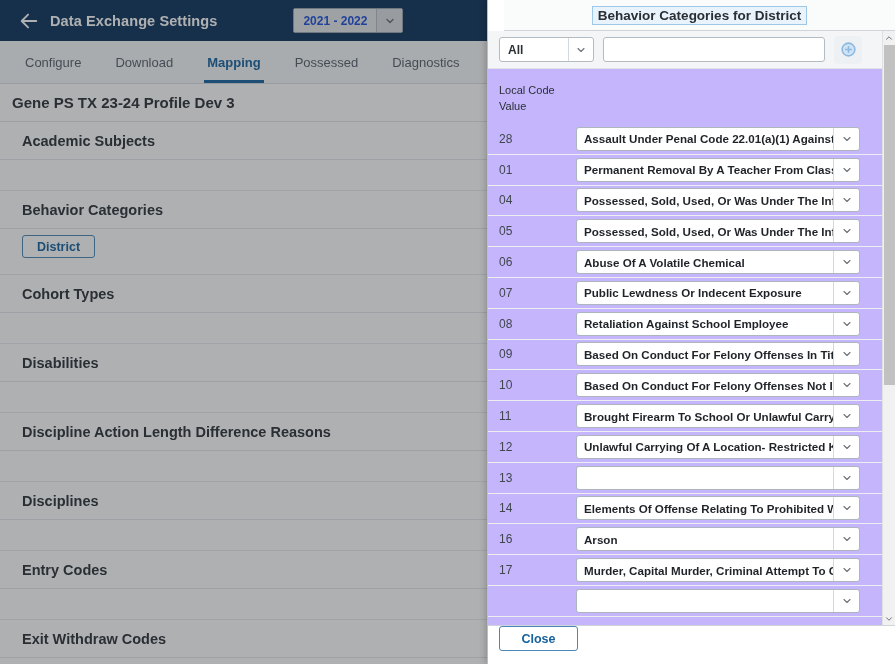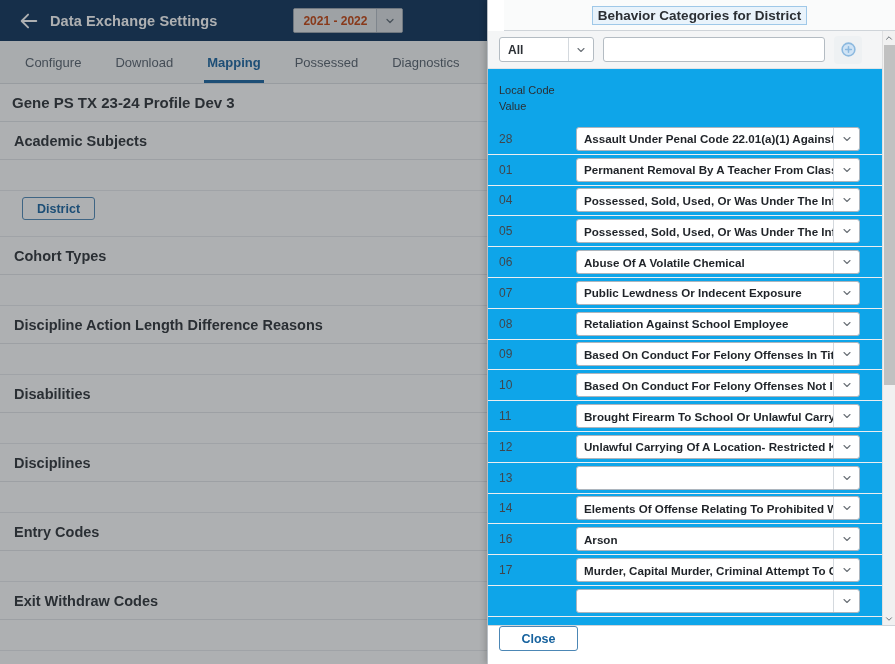--- a/index.html
+++ b/index.html
@@ -25,21 +25,21 @@
   .app-title {
     color: #ffffff; font-size: 14.5px; font-weight: 600; margin-left: 4px;
     letter-spacing: .1px;
   }
   .year-select {
     margin-left: 76px; display: flex; align-items: stretch;
     border: 1px solid #9aa4ad; background: #dfe1e3; height: 25px;
     border-radius: 2px; overflow: hidden; cursor: pointer;
   }
   .year-select .val {
-    font-size: 12px; color: #c2410c; padding: 4px 9px; display: flex;
+    font-size: 12px; color: #1d4ed8; padding: 4px 9px; display: flex;
     align-items: center; font-weight: 600; background: #e6e8ea;
   }
   .year-select .caret {
     width: 26px; border-left: 1px solid #b4bcc3; display: flex;
     align-items: center; justify-content: center; background: #dcdfe2;
   }
 
   .tabsbar {
     height: 43px; background: #f7f8f9; border-bottom: 1px solid #dcdfe2;
     display: flex; align-items: stretch; padding-left: 8px;
@@ -55,21 +55,21 @@
   }
 
   .profile-title {
     height: 38px; display: flex; align-items: center; padding-left: 12px;
     font-size: 15px; font-weight: 700; color: #2b2f34;
     border-bottom: 1px solid #e3e5e8;
   }
 
   .section { border-bottom: 1px solid #e9ebed; }
   .section-head {
-    height: 38px; display: flex; align-items: center; padding-left: 14px;
+    height: 38px; display: flex; align-items: center; padding-left: 22px;
     font-size: 14.5px; font-weight: 700; color: #2b2f34;
     border-bottom: 1px solid #e4e6e9;
   }
   .section-body { min-height: 30px; padding: 6px 22px; }
   .section-body.tall { min-height: 45px; }
   .chip {
     display: inline-flex; align-items: center; justify-content: center;
     height: 23px; padding: 0 14px; border: 1px solid #4c87b5;
     border-radius: 3px; background: #ffffff; color: #16629e;
     font-size: 12.5px; font-weight: 700; cursor: pointer;
@@ -92,21 +92,21 @@
     height: 31px; background: #fafbfb; border-bottom: 1px solid #cfd4d9;
     display: flex; align-items: center; justify-content: center; flex: none; margin-left: 16px;
   }
   .modal-title {
     font-size: 13.5px; font-weight: 700; color: #2b2f34;
     border: 1px solid #9fc8e8; background: #e9f3fb; padding: 1px 5px;
   }
 
   .modal-body {
     flex: 1 1 auto; position: relative; overflow: hidden;
-    background: #0ea5e9;
+    background: #c4b5fd;
   }
   .modal-scroll { position: absolute; inset: 0 13px 0 0; overflow: hidden; }
 
   .filterbar {
     height: 38px; background: #f4f5f6; border-bottom: 1px solid #e1e4e7;
     display: flex; align-items: center; padding: 0 0 0 11px; gap: 9px;
   }
   .mini-select {
     width: 95px; height: 25px; display: flex; align-items: stretch;
     border: 1px solid #b4bcc3; border-radius: 3px; background: #ffffff;
@@ -220,37 +220,38 @@
     </div>
 
     <div class="profile-title">Gene PS TX 23-24 Profile Dev 3</div>
 
     <div class="section">
       <div class="section-head">Academic Subjects</div>
       <div class="section-body"></div>
     </div>
 
     <div class="section">
+      <div class="section-head">Behavior Categories</div>
       <div class="section-body tall">
         <span class="chip">District</span>
       </div>
     </div>
 
     <div class="section">
       <div class="section-head">Cohort Types</div>
       <div class="section-body"></div>
     </div>
 
     <div class="section">
+      <div class="section-head">Disabilities</div>
+      <div class="section-body"></div>
+    </div>
+
+    <div class="section">
       <div class="section-head">Discipline Action Length Difference Reasons</div>
-      <div class="section-body"></div>
-    </div>
-
-    <div class="section">
-      <div class="section-head">Disabilities</div>
       <div class="section-body"></div>
     </div>
 
     <div class="section">
       <div class="section-head">Disciplines</div>
       <div class="section-body"></div>
     </div>
 
     <div class="section">
       <div class="section-head">Entry Codes</div>

